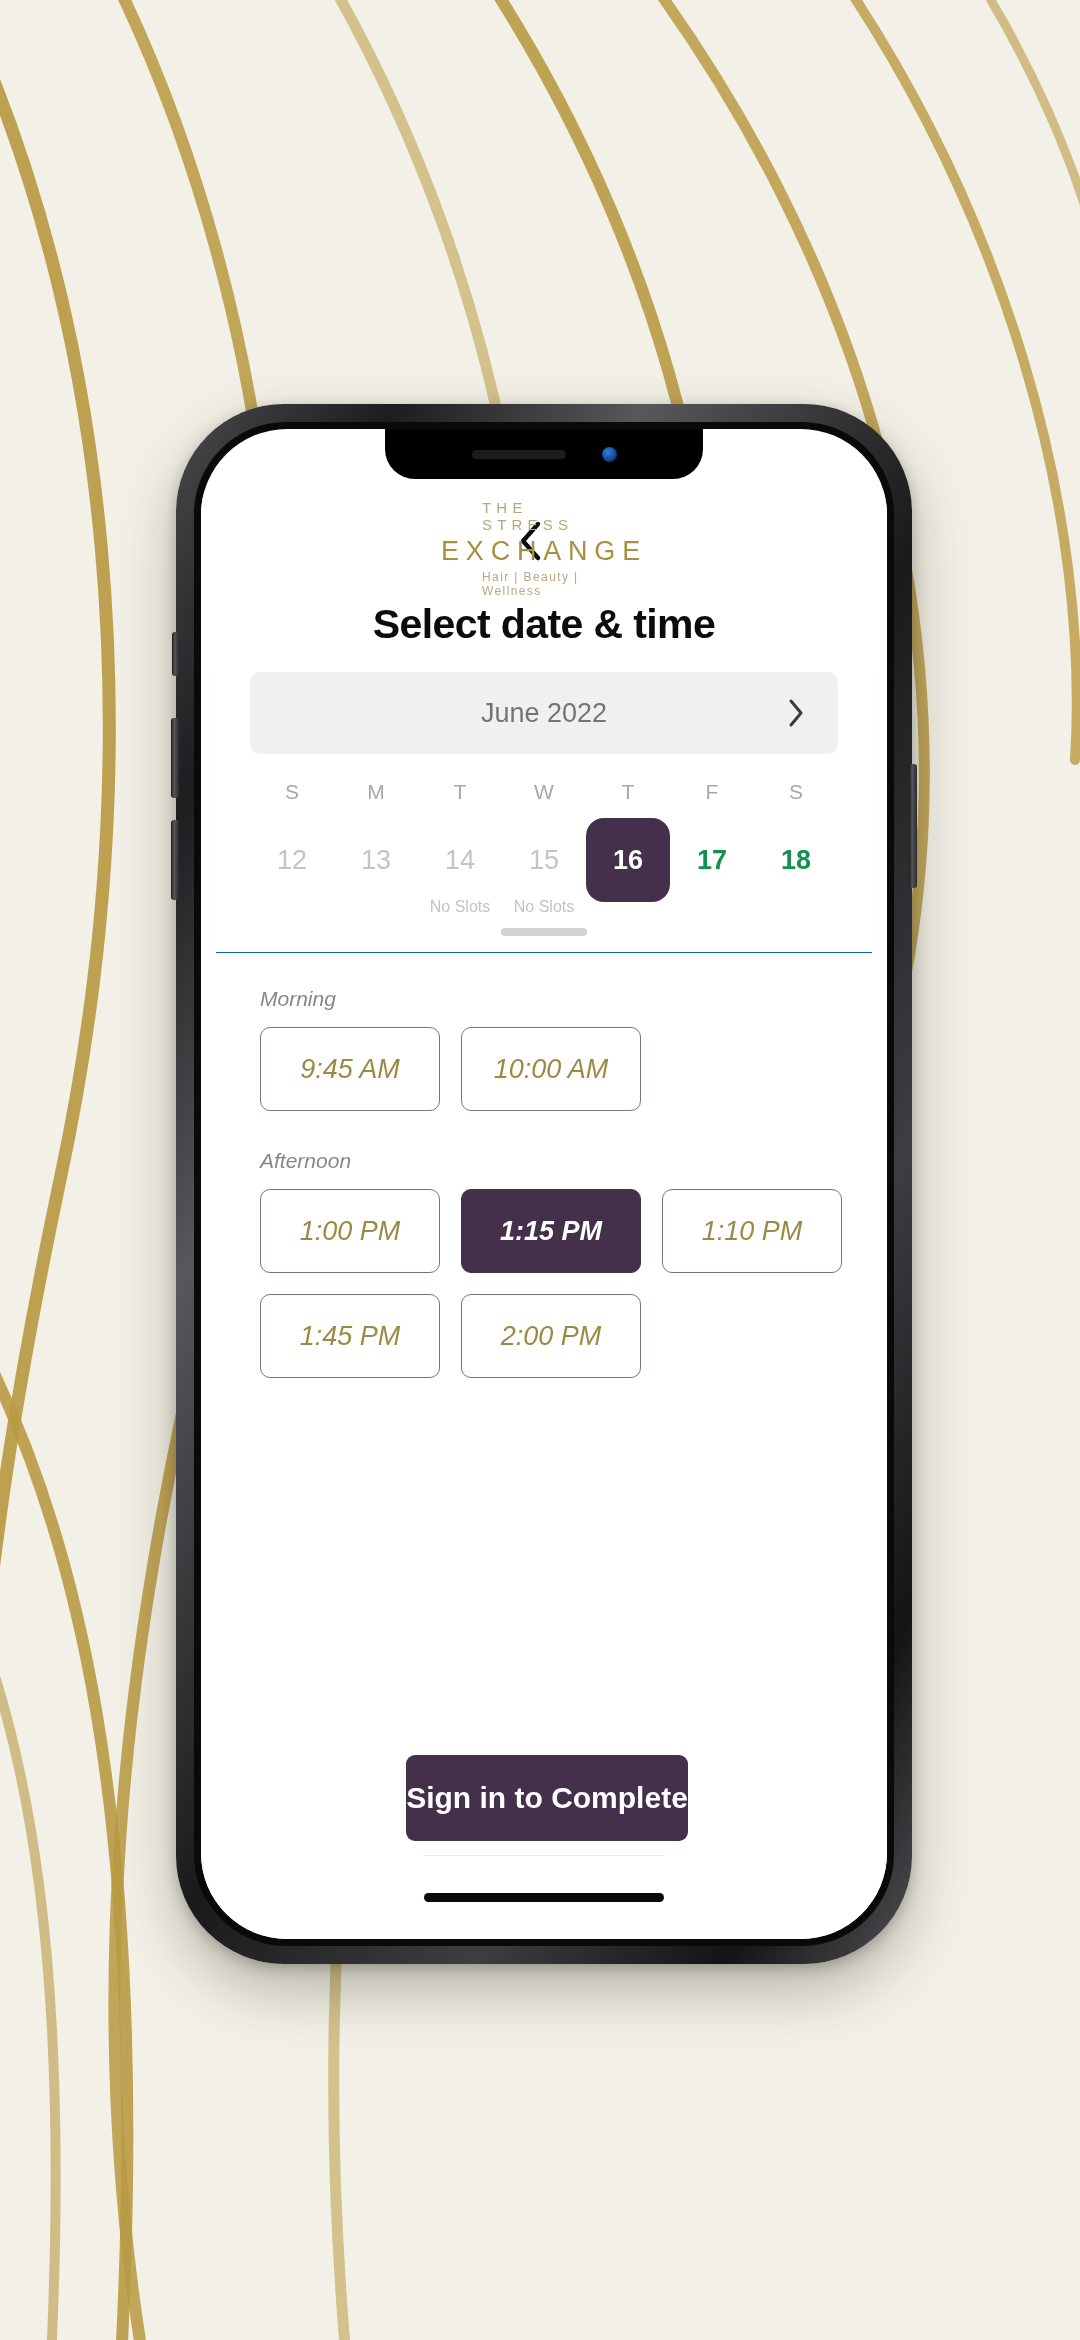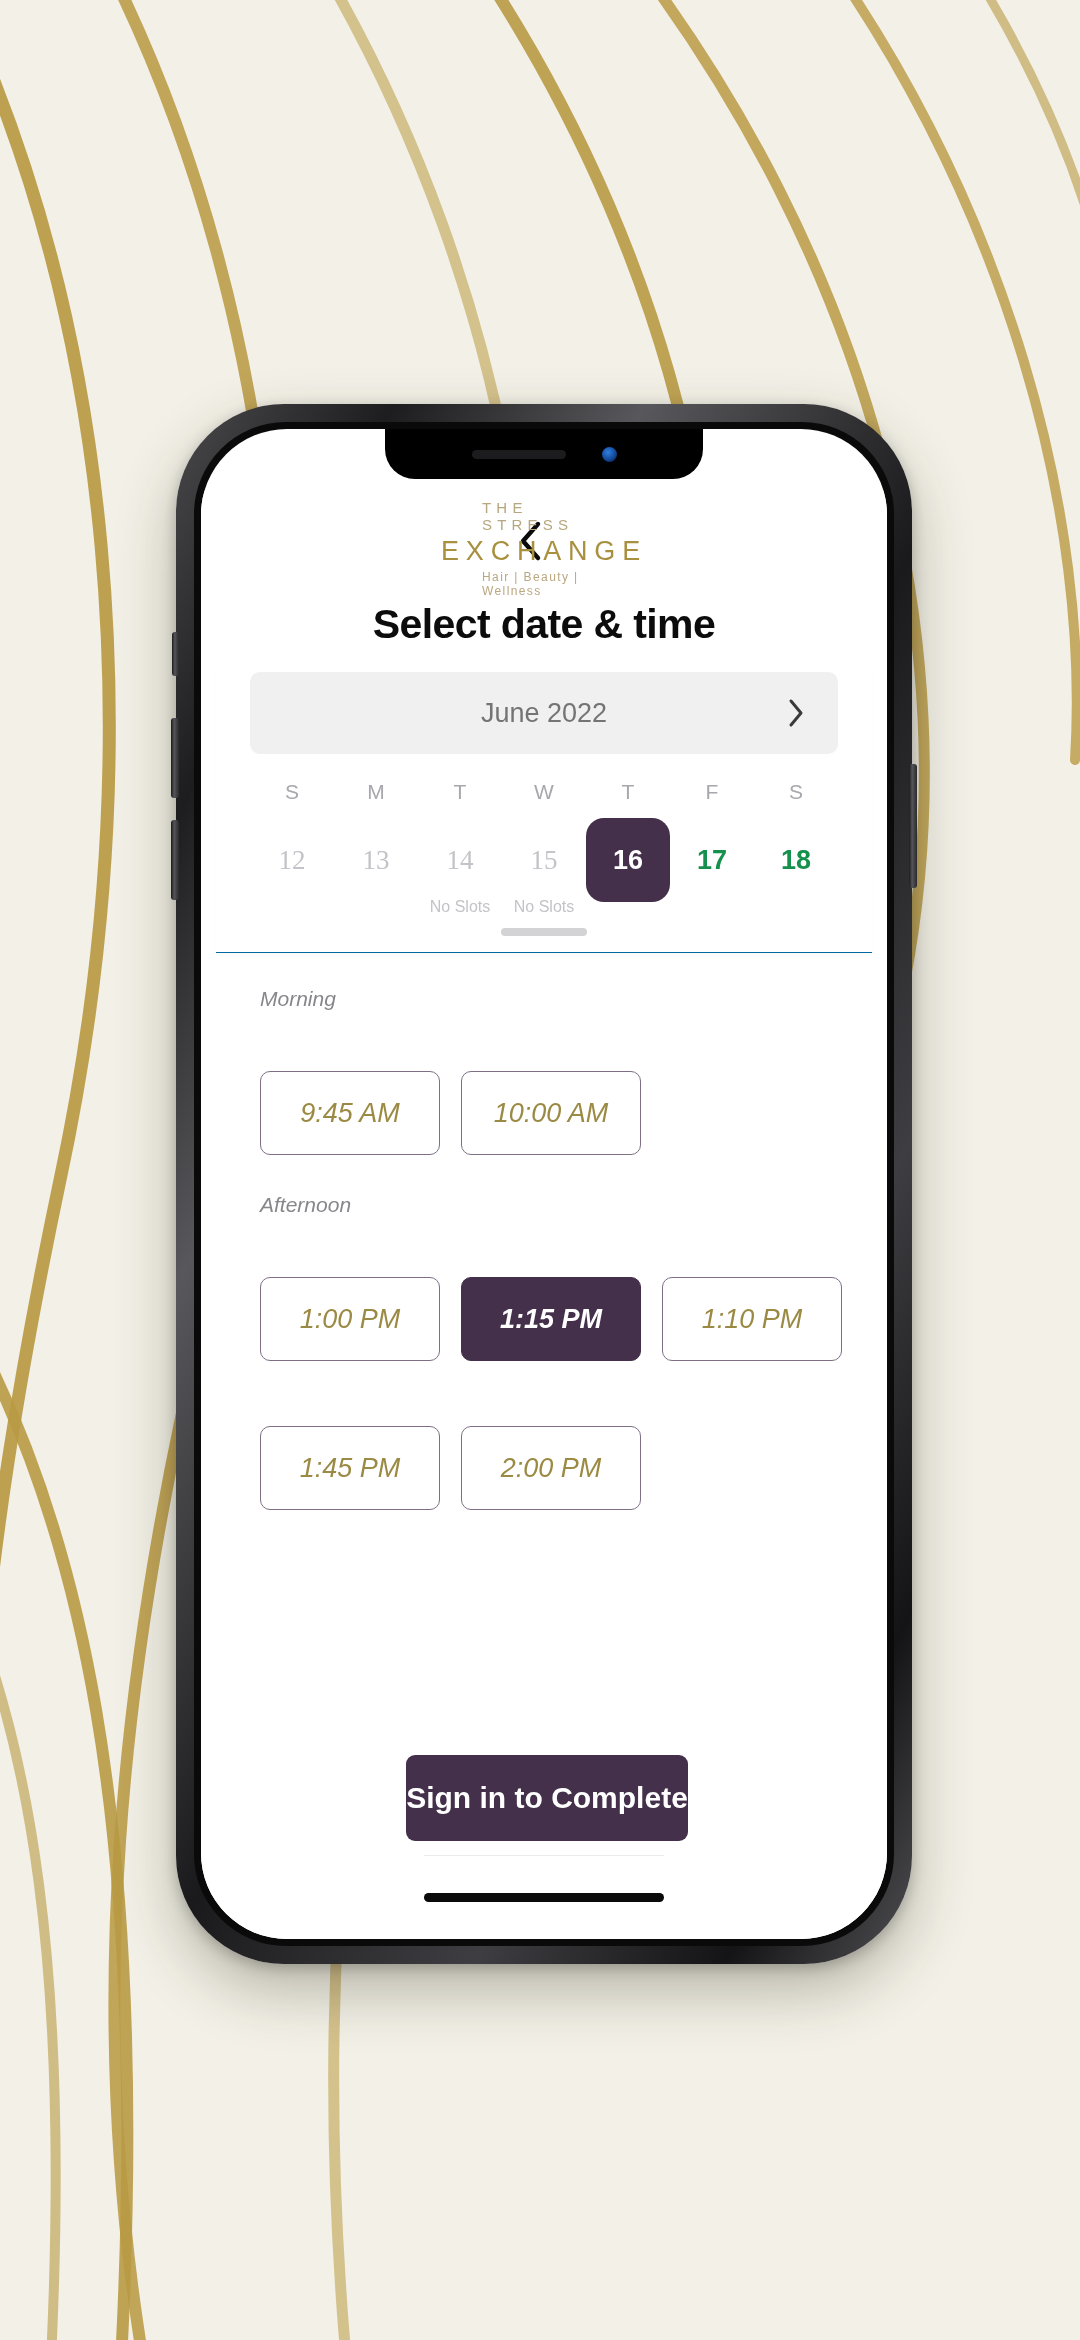--- a/index.html
+++ b/index.html
@@ -241,21 +241,21 @@
   .date-pill {
     width: 84px;
     height: 84px;
     border-radius: 18px;
     display: flex;
     align-items: center;
     justify-content: center;
     font-size: 27px;
     font-weight: 400;
   }
-  .date-pill.disabled { color: #c3c3c8; font-family: Liberation Serif, serif; }
+  .date-pill.disabled { color: #c3c3c8; }
   .date-pill.available { color: #16914d; font-weight: 700; }
   .date-pill.selected {
     background: #44304a;
     color: #ffffff;
     font-weight: 700;
   }
   .no-slots {
     font-size: 16px;
     color: #c3c3c8;
     margin-top: -4px;
@@ -298,21 +298,20 @@
     border-radius: 10px;
     border: 1.6px solid #7e6f85;
     background: #ffffff;
     color: #9b8a43;
     font-size: 27px;
     font-weight: 500;
     display: flex;
     align-items: center;
     justify-content: center;
     cursor: pointer;
-    margin-top: 44px;
   }
   .slot-chip.selected {
     background: #44304a;
     border-color: #44304a;
     color: #ffffff;
     font-weight: 700;
   }
   #afternoon-group { margin-top: 38px; }
 
   

